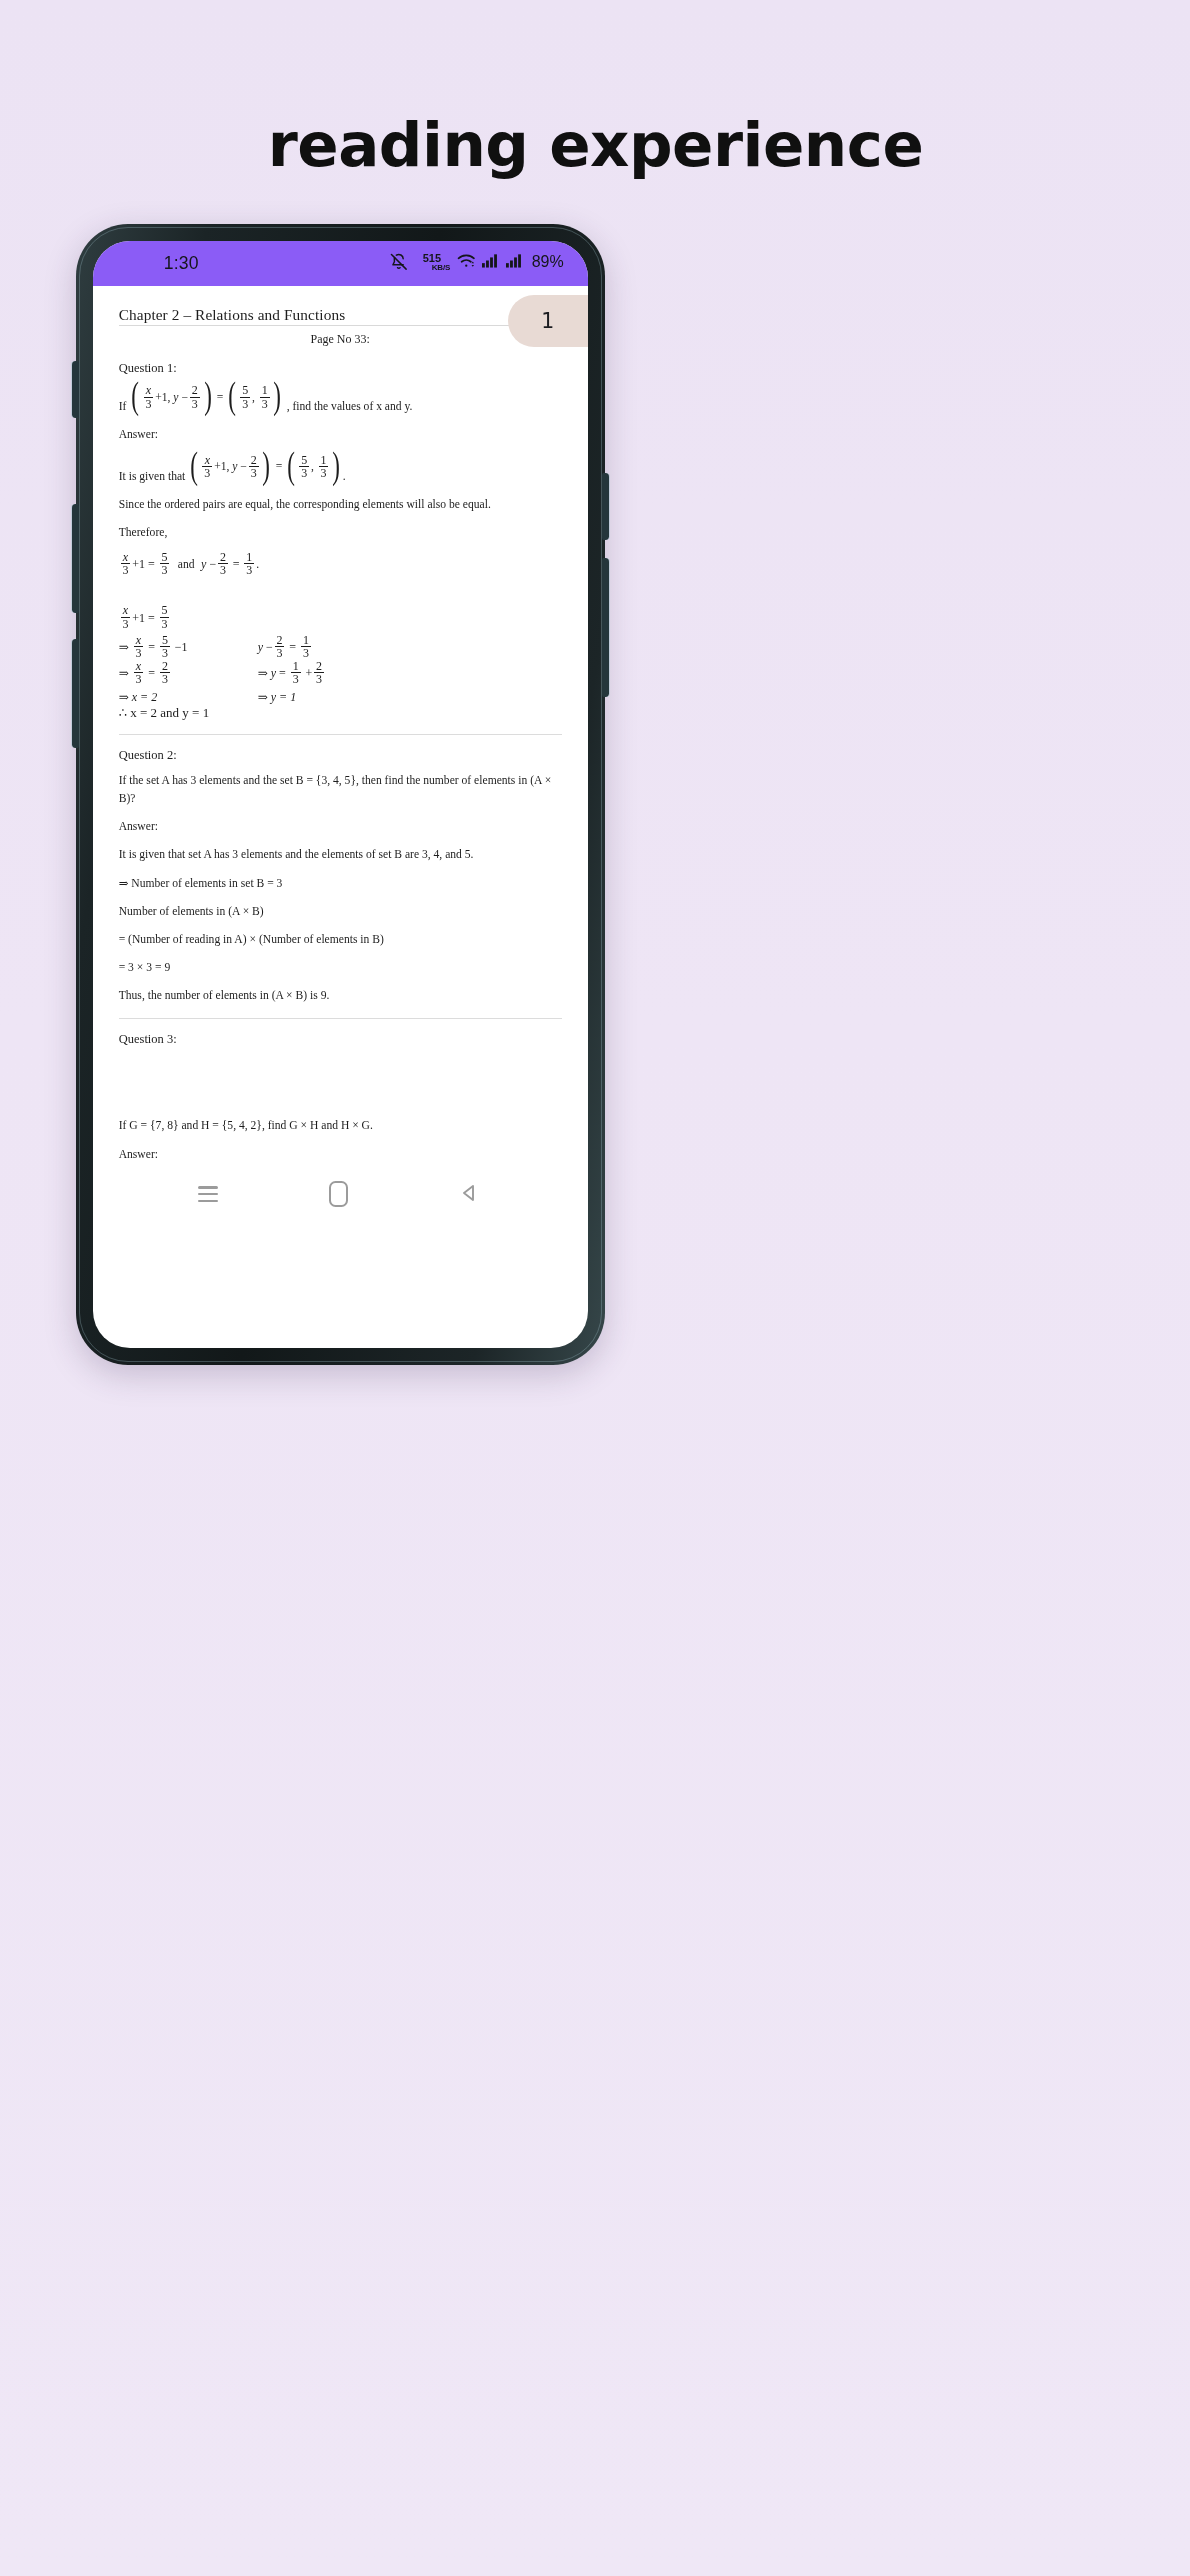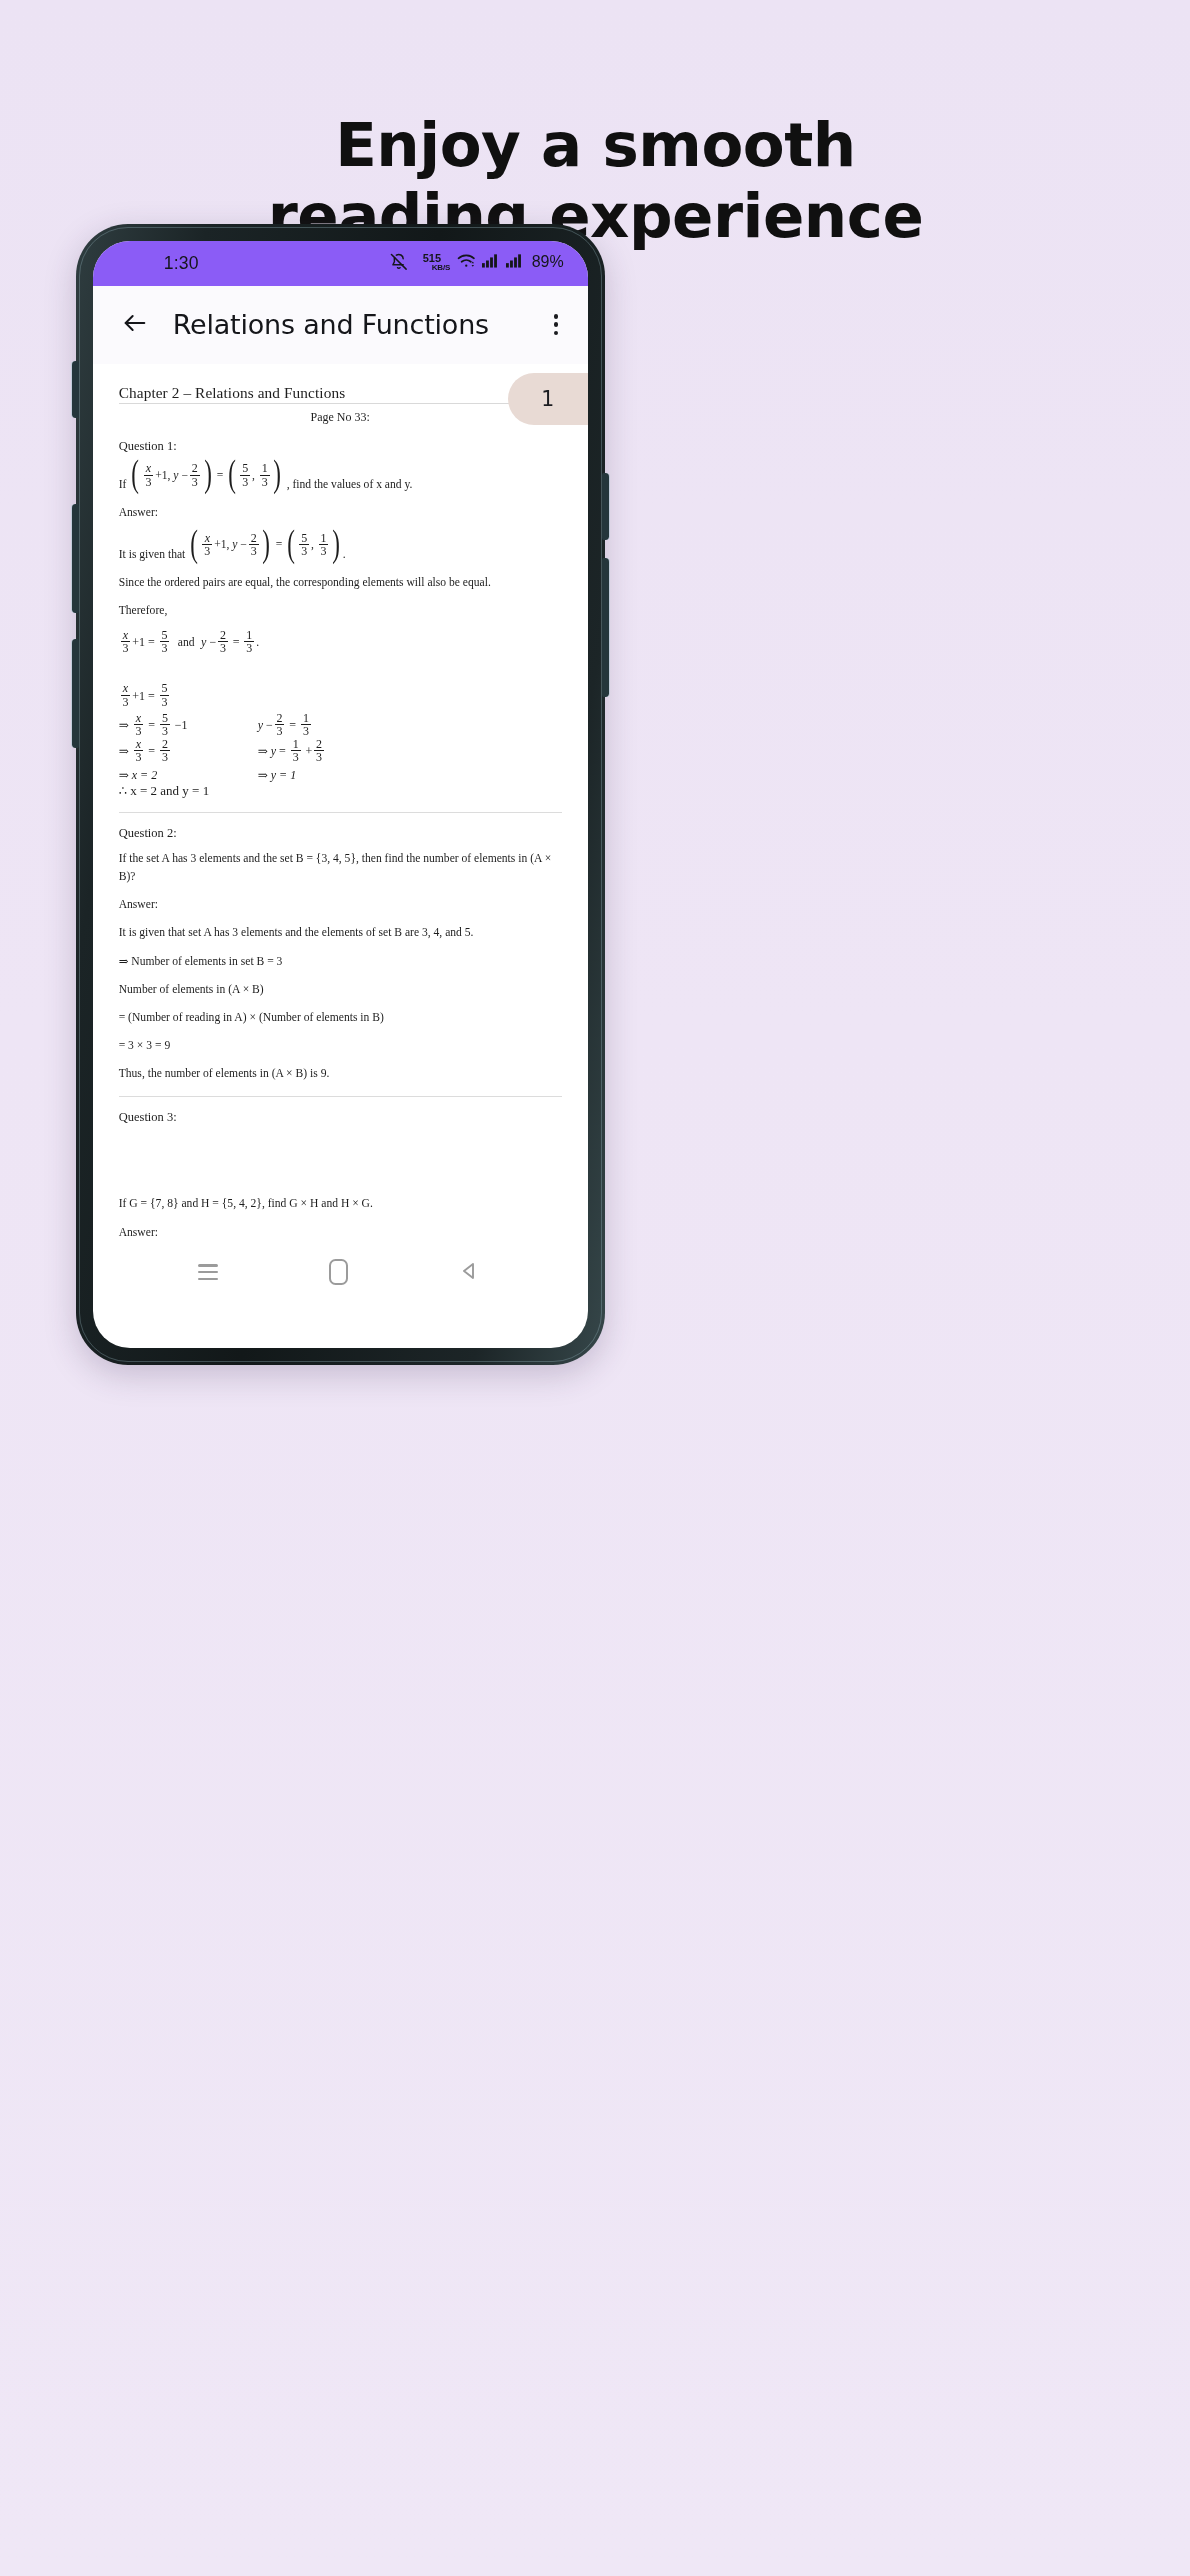--- a/index.html
+++ b/index.html
@@ -251,21 +251,20 @@
     border: 2.2px solid #9b9b9b;
     border-radius: 6.5px;
   }
 </style>
 </head>
 <body>
 
 <div class="page">
 
   <div class="headline">
-    <span>Enjoy a smooth</span>
     <span class="l2">reading experience</span>
   </div>
 
   <div class="phone">
 
     <div class="side-btn b1"></div>
     <div class="side-btn b2"></div>
     <div class="side-btn b3"></div>
     <div class="side-btn-r r1"></div>
     <div class="side-btn-r r2"></div>
@@ -316,34 +315,20 @@
               <rect x="4.6" y="8" width="3.2" height="8" fill="#15161a"></rect>
               <rect x="9.2" y="4.5" width="3.2" height="11.5" fill="#15161a"></rect>
               <rect x="13.8" y="1" width="3.2" height="15" fill="#15161a"></rect>
             </svg>
           </span>
 
           <span class="sb-batt">89%</span>
         </div>
       </div>
 
-      <div class="appbar">
-        <span>
-          <svg width="28" height="28" viewBox="0 0 24 24" fill="none" stroke="#15161a" stroke-width="1.7" stroke-linecap="round" stroke-linejoin="round">
-            <line x1="20" y1="12" x2="4" y2="12"></line>
-            <polyline points="10,18 4,12 10,6"></polyline>
-          </svg>
-        </span>
-        <span class="appbar-title">Relations and Functions</span>
-        <span class="appbar-menu">
-          <i class="dot"></i>
-            <i class="dot"></i>
-            <i class="dot"></i>
-        </span>
-      </div>
 
       <div class="doc-wrap">
 
         <div class="page-pill">1</div>
 
         <div class="doc">
 
           <div class="chapter-title">Chapter 2 – Relations and Functions</div>
           <div class="page-no">Page No 33:</div>
 

